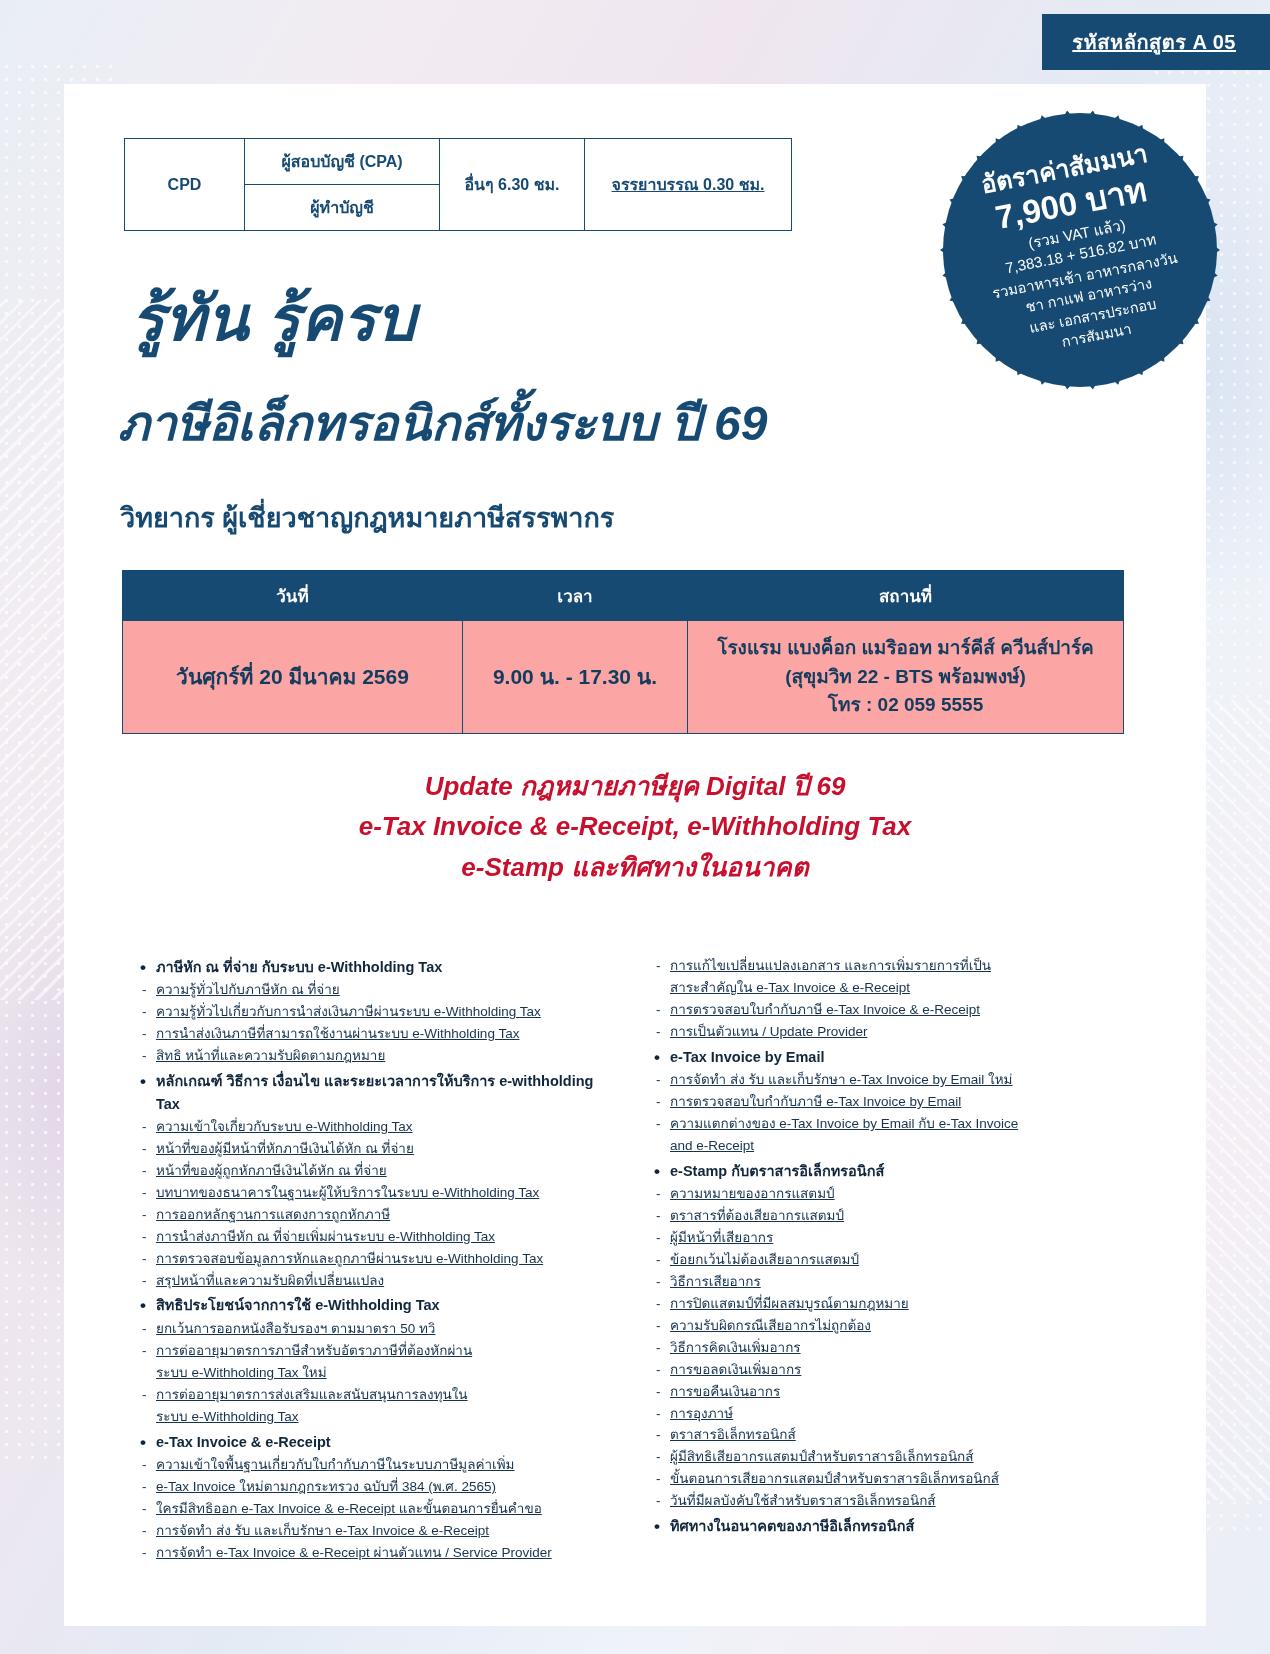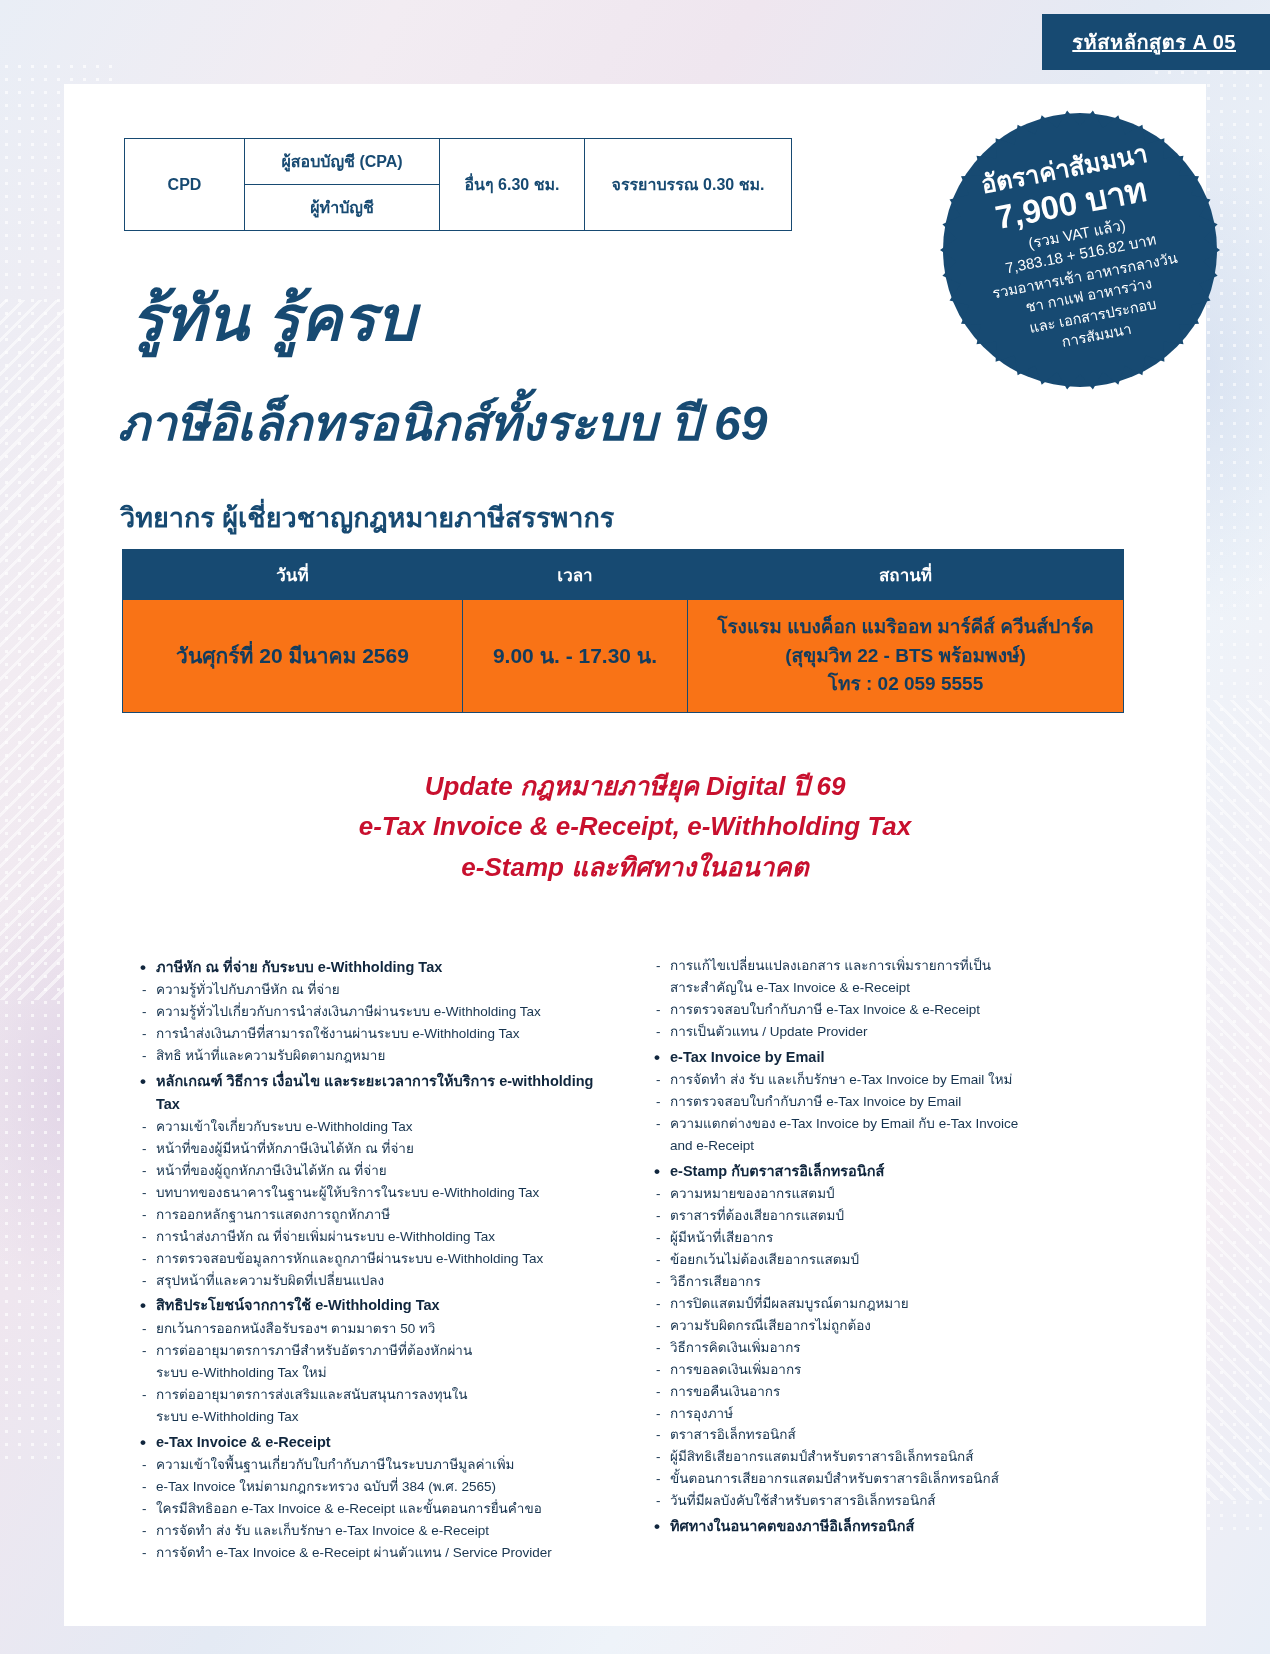--- a/index.html
+++ b/index.html
@@ -76,21 +76,21 @@
     border:1.5px solid #174a72;
     color:#174a72;
     font-weight:bold;
     text-align:center;
     font-size:16px;
     padding:10px 14px;
   }
   .cpd-cell-cpd { width:120px; font-size:19px; }
   .cpd-cell-split { width:195px; font-size:15.5px; padding:8px 10px; }
   .cpd-cell-other { width:145px; font-size:15.5px; }
-  .cpd-cell-ethic { width:207px; font-size:15.5px; }
+  .cpd-cell-ethic { width:207px; font-size:15.5px;text-decoration:underline; }
 
   
   .seal {
     position:absolute; right:50px; top:110px;
     width:280px; height:280px;
     z-index:4;
   }
   .seal svg { position:absolute; inset:0; }
   .seal-text {
     position:absolute; inset:0;
@@ -123,24 +123,24 @@
     line-height:1;
   }
   .speaker {
     position:absolute; left:120px; top:496px;
     color:#174a72;
     font-size:27px; font-weight:bold;
   }
 
   
   .info-table {
-    position:absolute; left:122px; top:549px;
+    position:absolute; left:122px; top:570px;
     width:1002px;
     border-collapse:collapse;
-    background:#f97316;
+    background:#fca5a5;
   }
   .info-table th {
     background:#174a72; color:#ffffff;
     font-size:17px; font-weight:bold;
     padding:11px 6px;
     border:1.5px solid #174a72;
   }
   .info-table td {
     border:1.5px solid #174a72;
     color:#123c5e;
@@ -178,20 +178,21 @@
     line-height:1.55;
   }
   ul.lvl1 > li.head::before {
     content:"•"; position:absolute; left:4px; top:-1px; font-size:17px;
   }
   ul.lvl2 { list-style:none; margin:1px 0 3px 0; padding:0; }
   ul.lvl2 > li {
     font-size:13.5px; font-weight:normal; color:#17344f;
     position:relative; padding-left:20px; margin:0 0 1px 0;
     line-height:1.55;
+    text-decoration:underline;
   }
   ul.lvl2 > li::before {
     content:"-"; position:absolute; left:6px; top:0;
   }
   ul.lvl2.nobullet-cont > li.cont::before { content:""; }
   .col.right ul.lvl2 { margin-left:0; }
   .plain-sub { margin-top:0; }
 </style>
 </head>
 <body>

